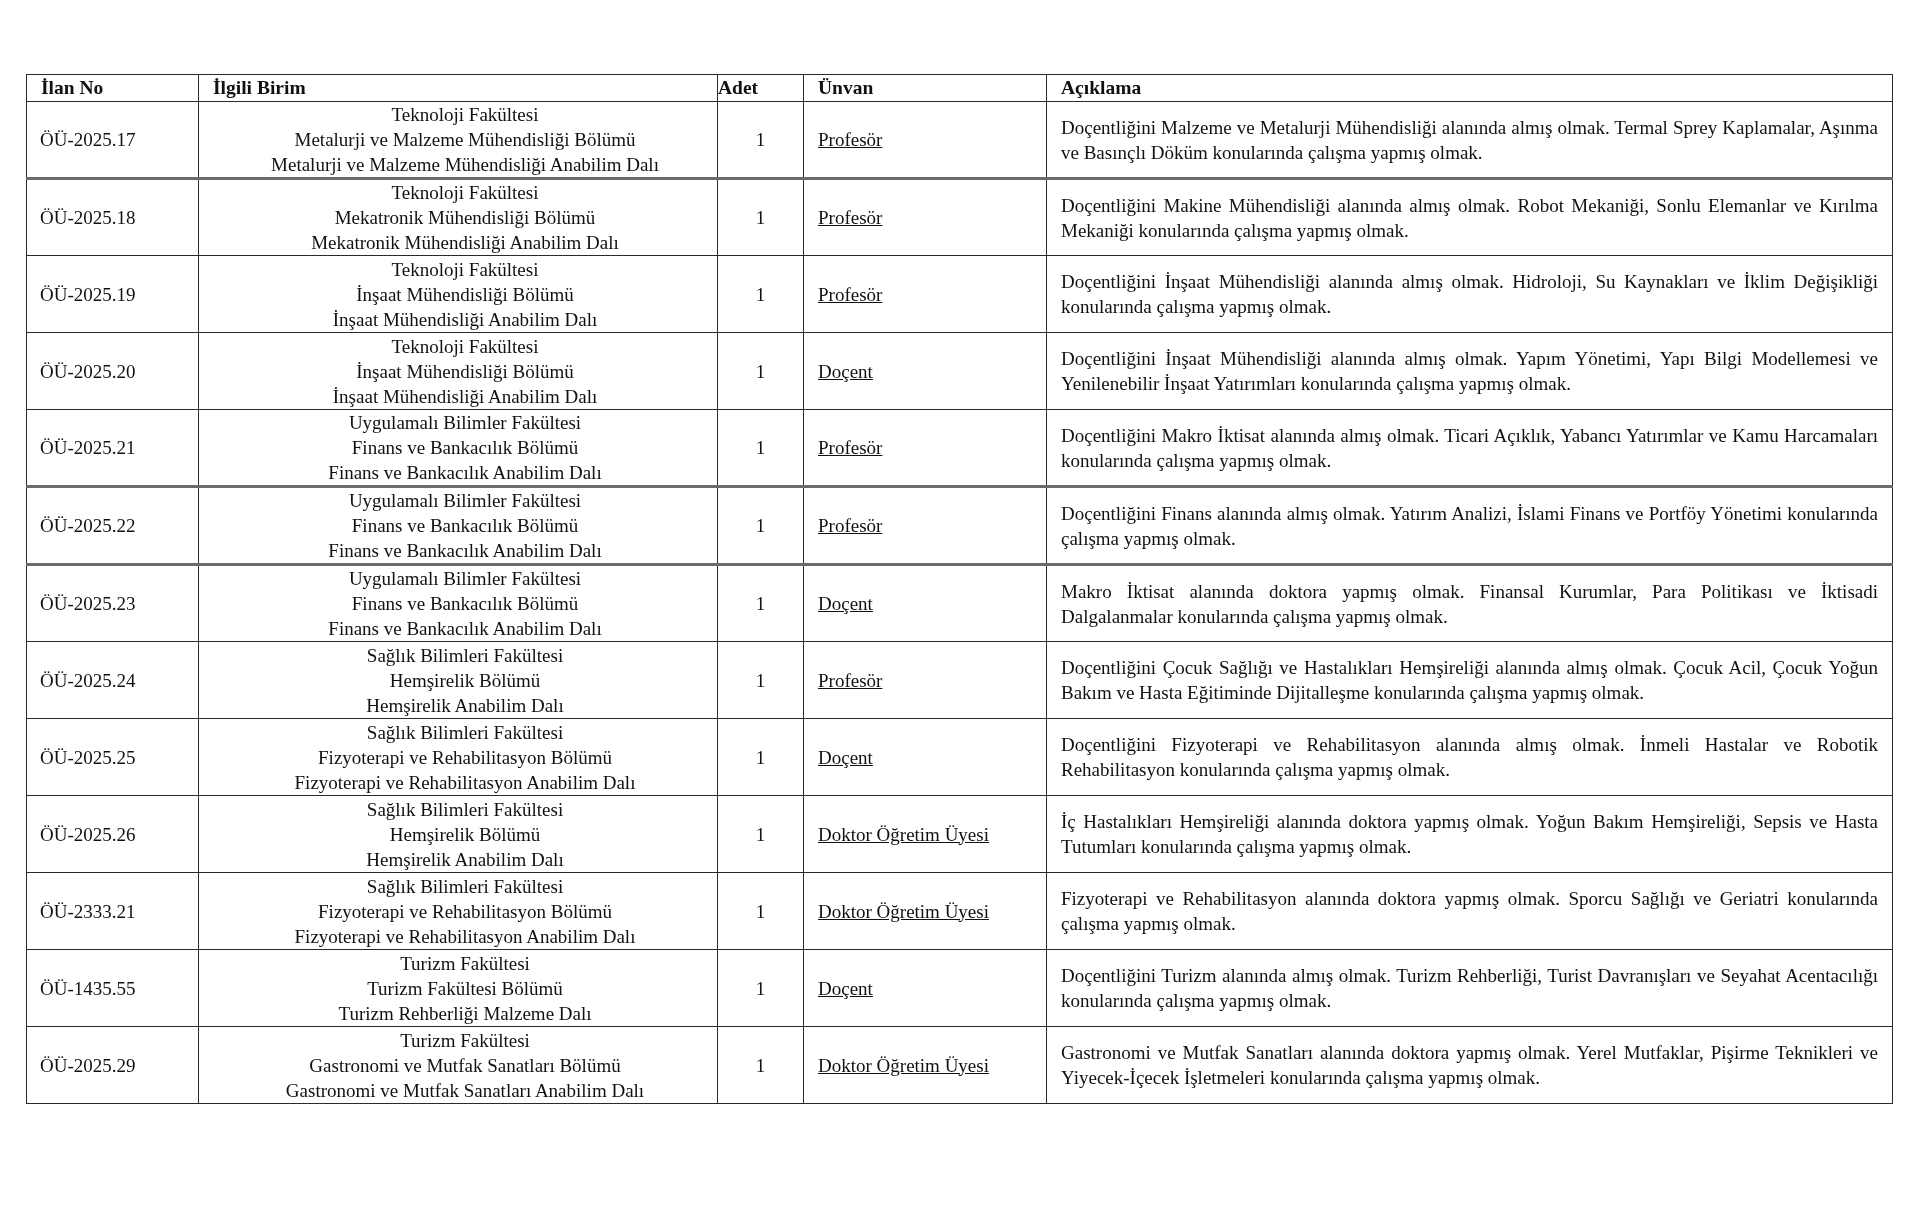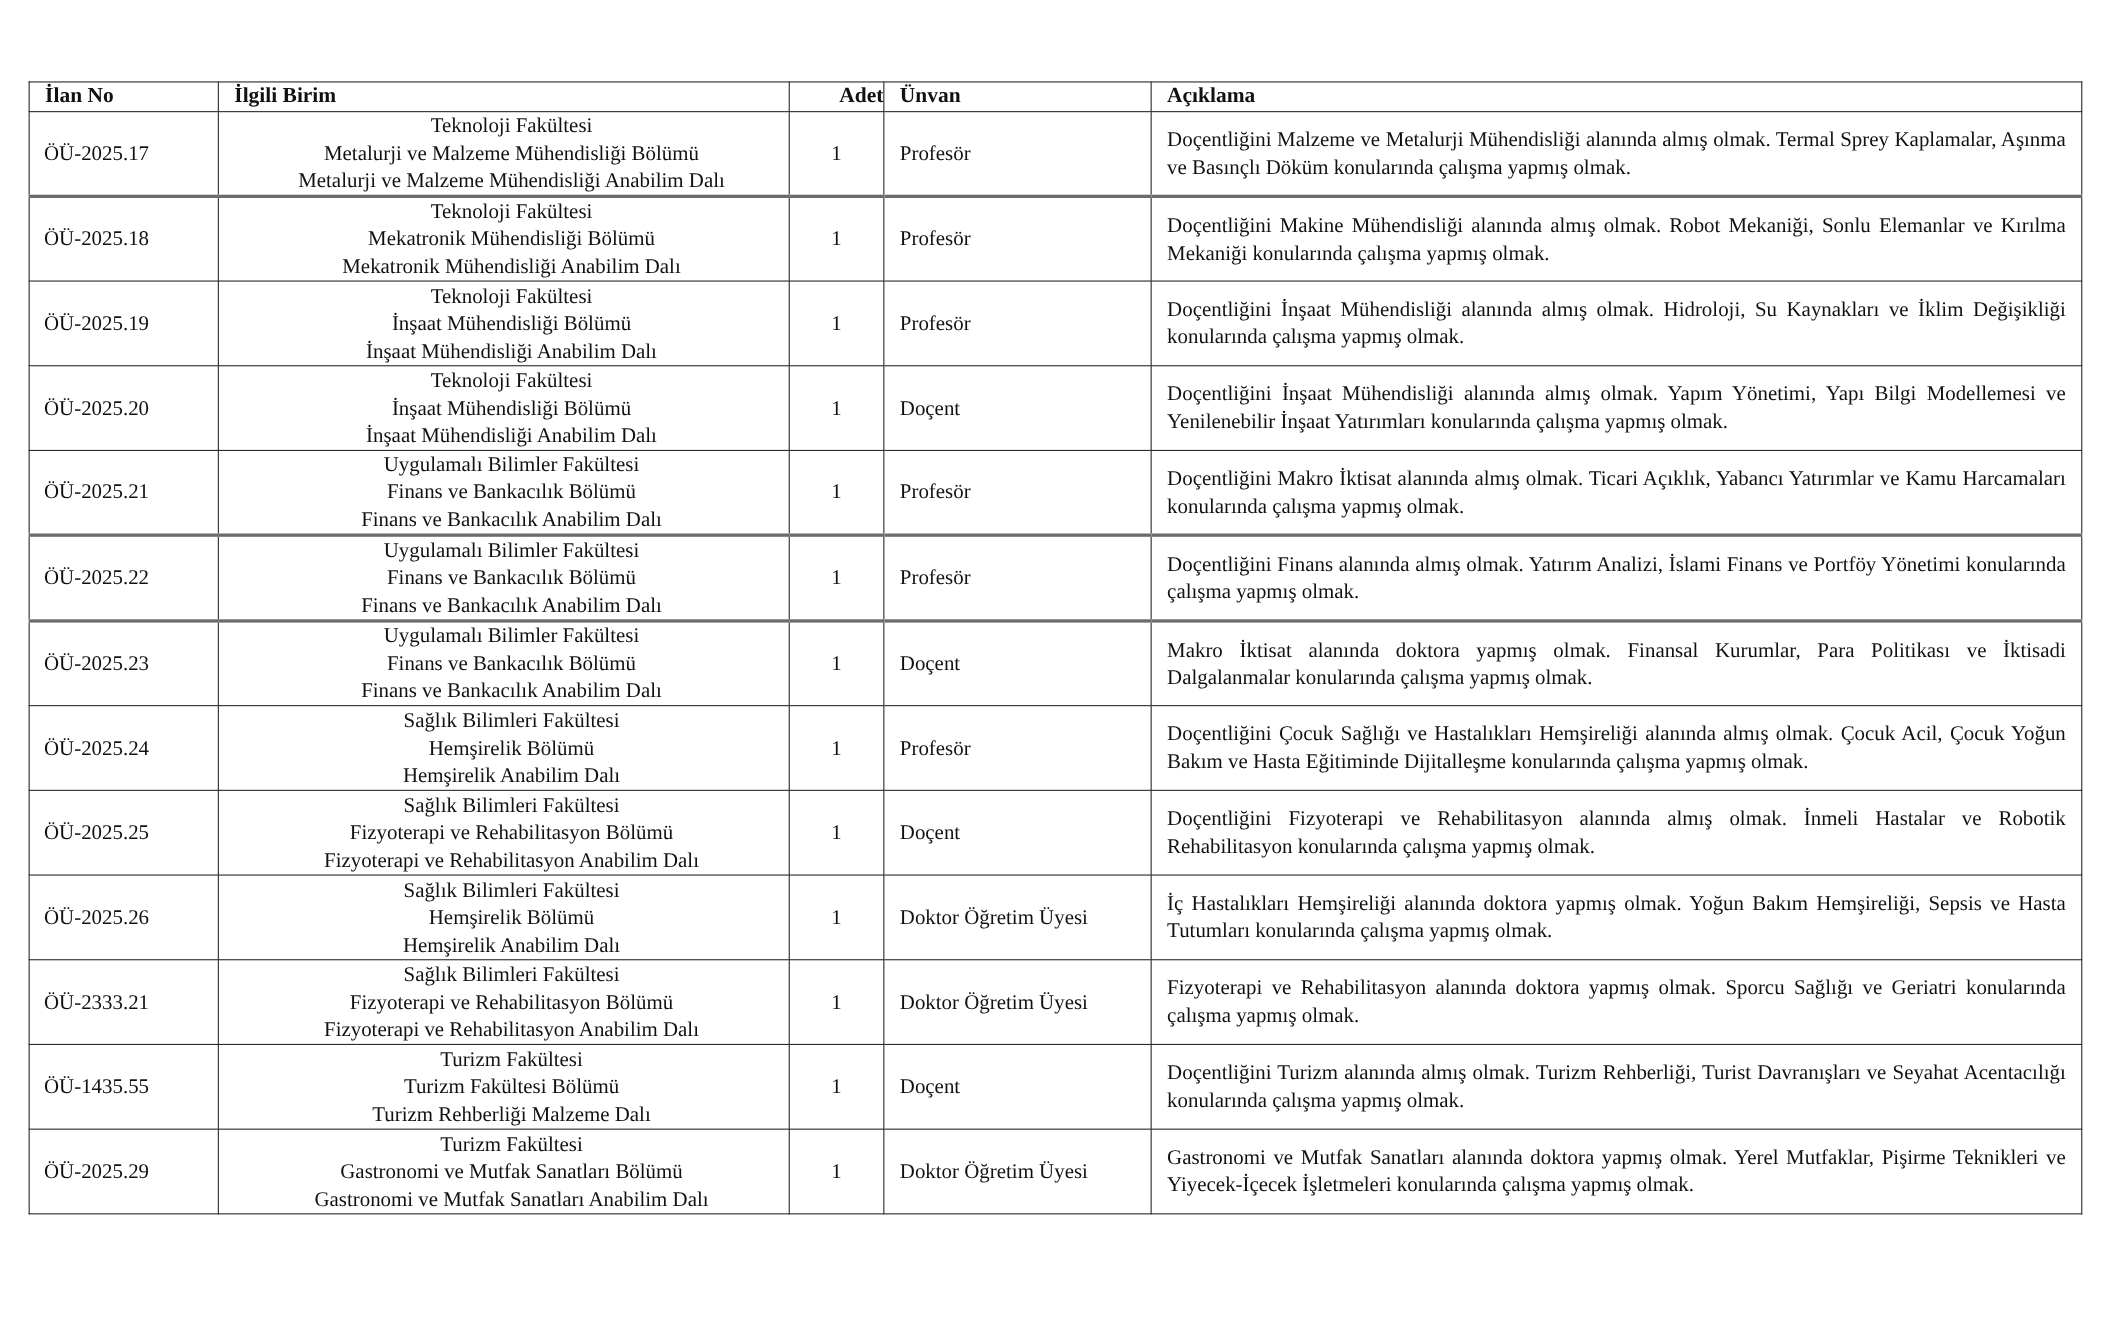--- a/index.html
+++ b/index.html
@@ -32,28 +32,28 @@
       line-height: 25px;
     }
     .doc-table th {
       font-weight: bold;
       text-align: left;
       height: 26px;
       line-height: 24px;
       padding-left: 14px;
       font-size: 19.5px;
     }
-    .doc-table th.col-adet { text-align: right; padding-left: 0; }
+    .doc-table th.col-adet { text-align: left; padding-left: 0; }
     .doc-table tbody tr { height: 77px; }
     .doc-table tbody tr.thick-top td { border-top: 3px solid #6b6b6b; }
     td.ilan-no { padding-left: 13px; }
     td.birim { padding-left: 14px; text-align: center; }
     td.birim .line { display: block; white-space: nowrap; }
     td.adet { text-align: center; }
-    td.unvan { padding-left: 14px; white-space: nowrap; }
+    td.unvan { padding-left: 14px; white-space: nowrap; text-decoration: underline; }
     td.aciklama {
       padding-left: 14px;
       padding-right: 14px;
       text-align: justify;
       text-align-last: left;
     }
     col.c1 { width: 172px; }
     col.c2 { width: 519px; }
     col.c3 { width: 86px; }
     col.c4 { width: 243px; }

